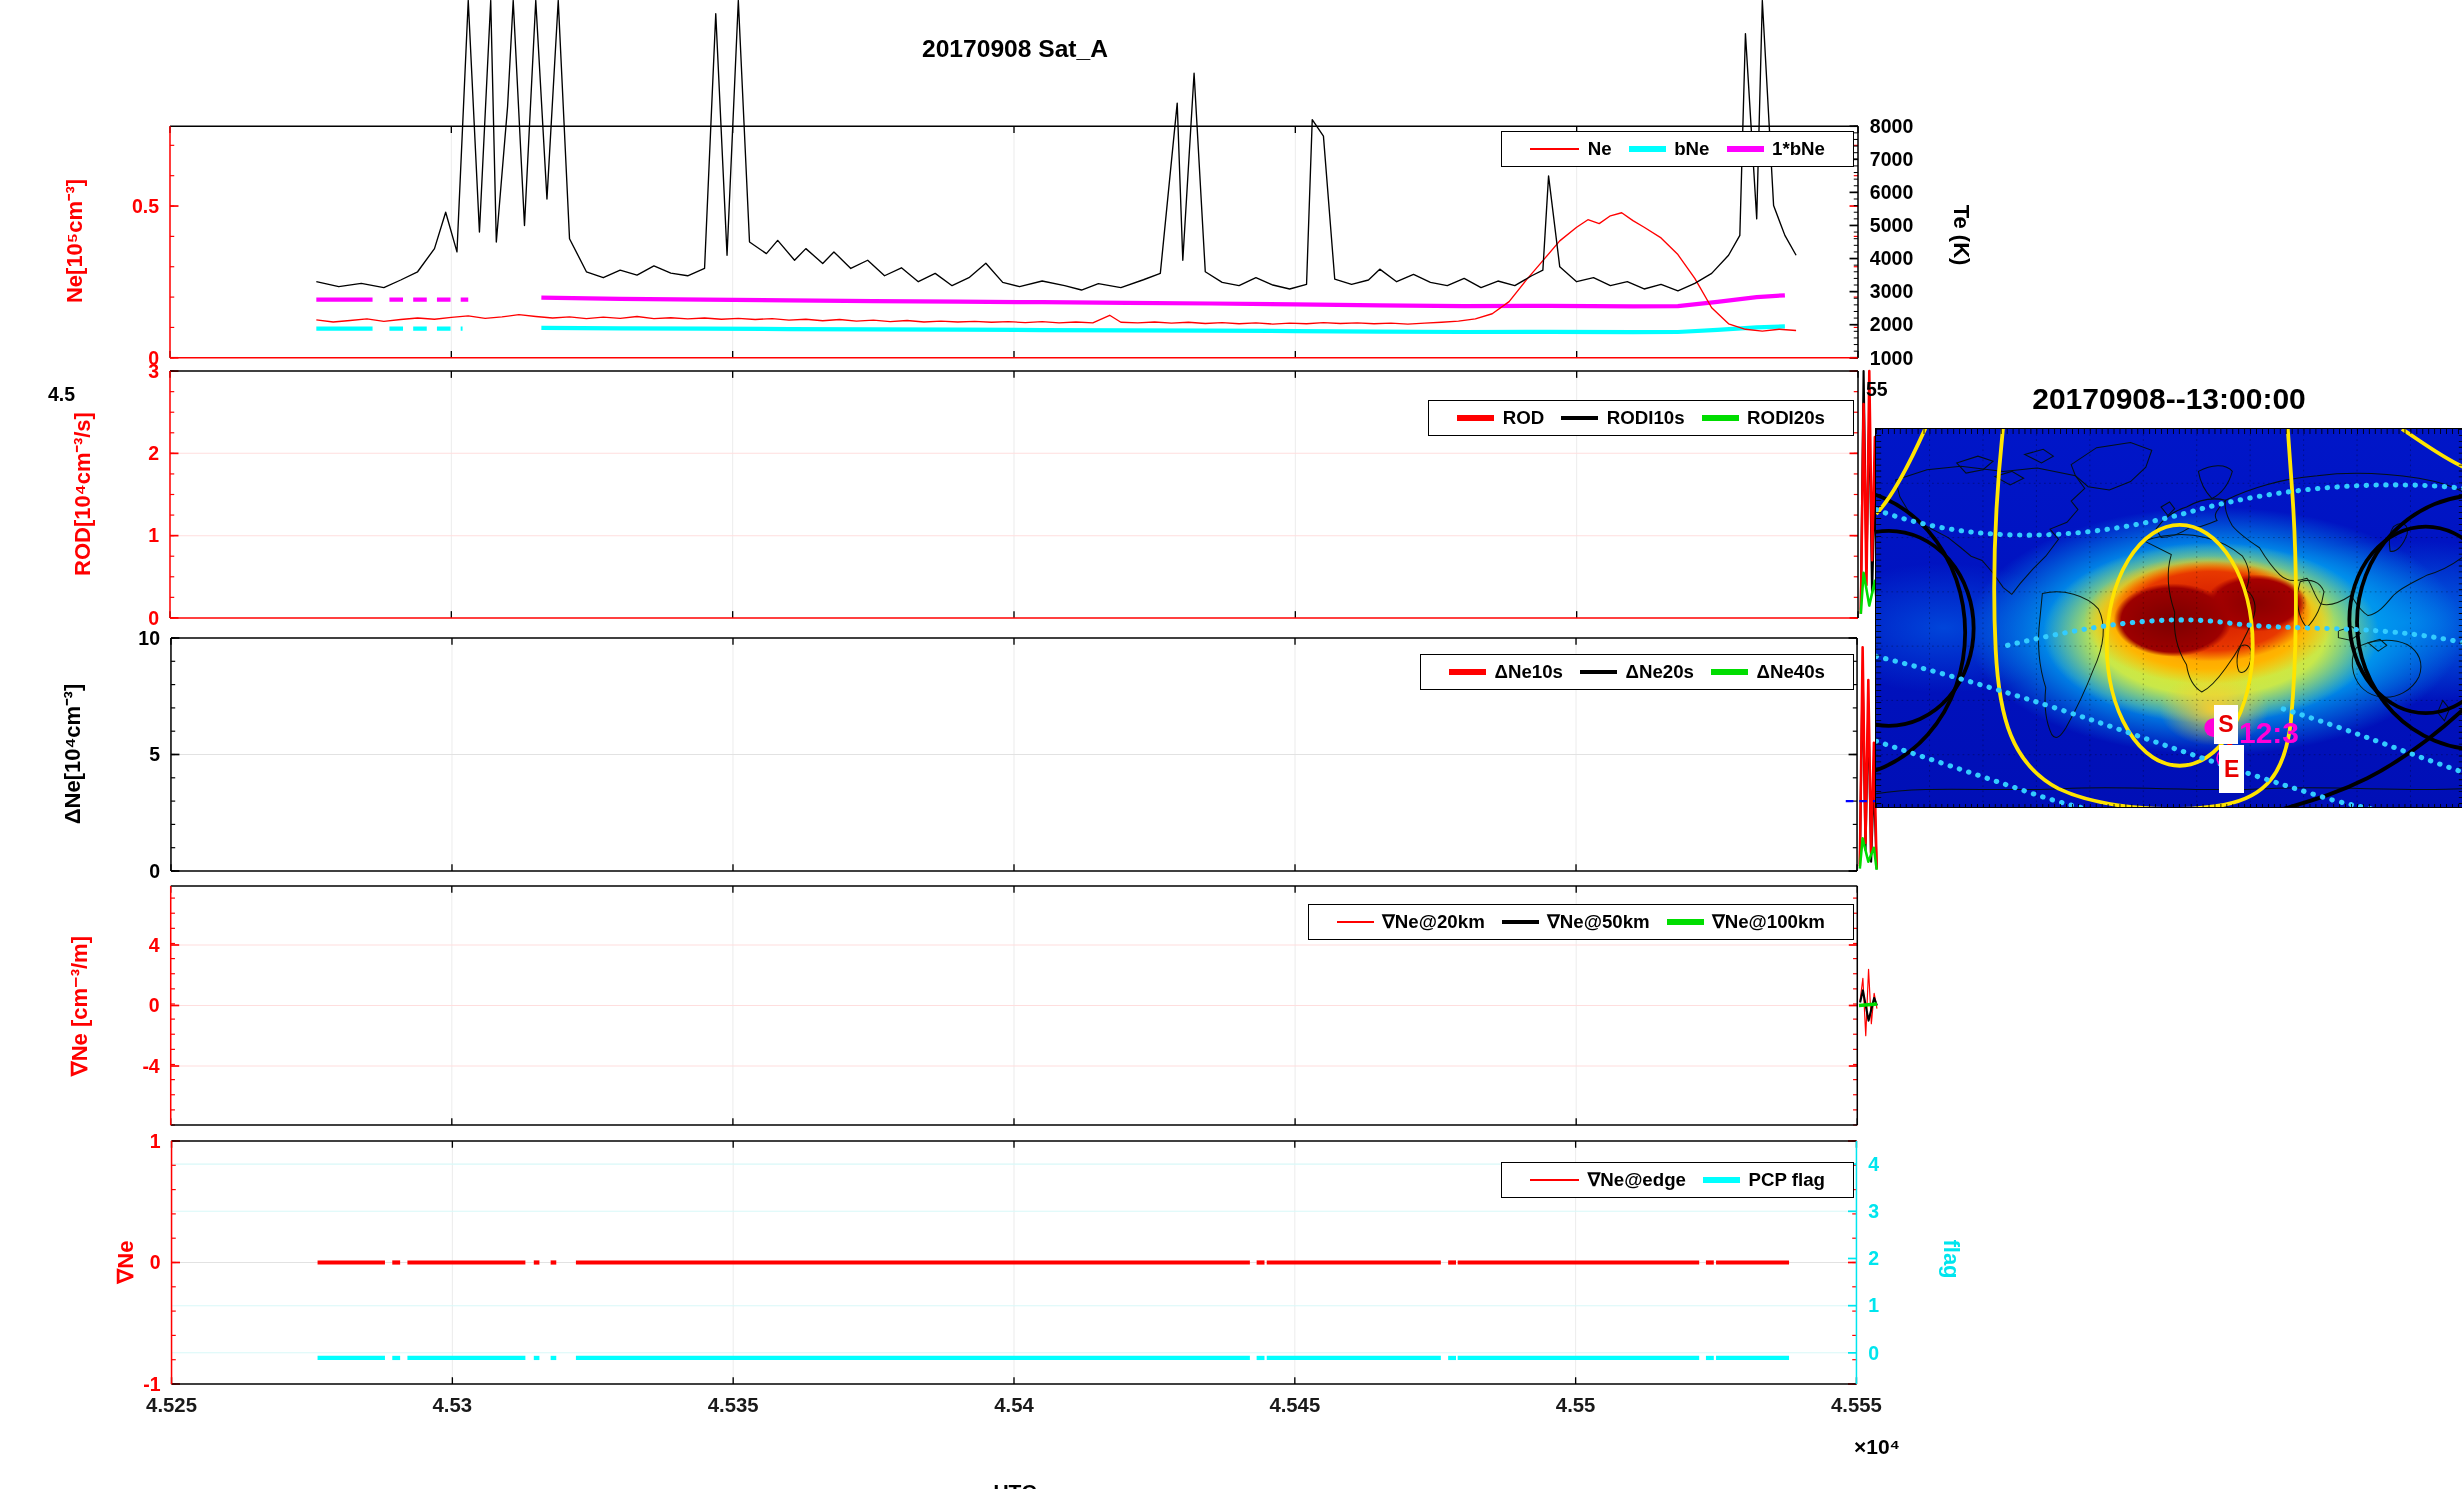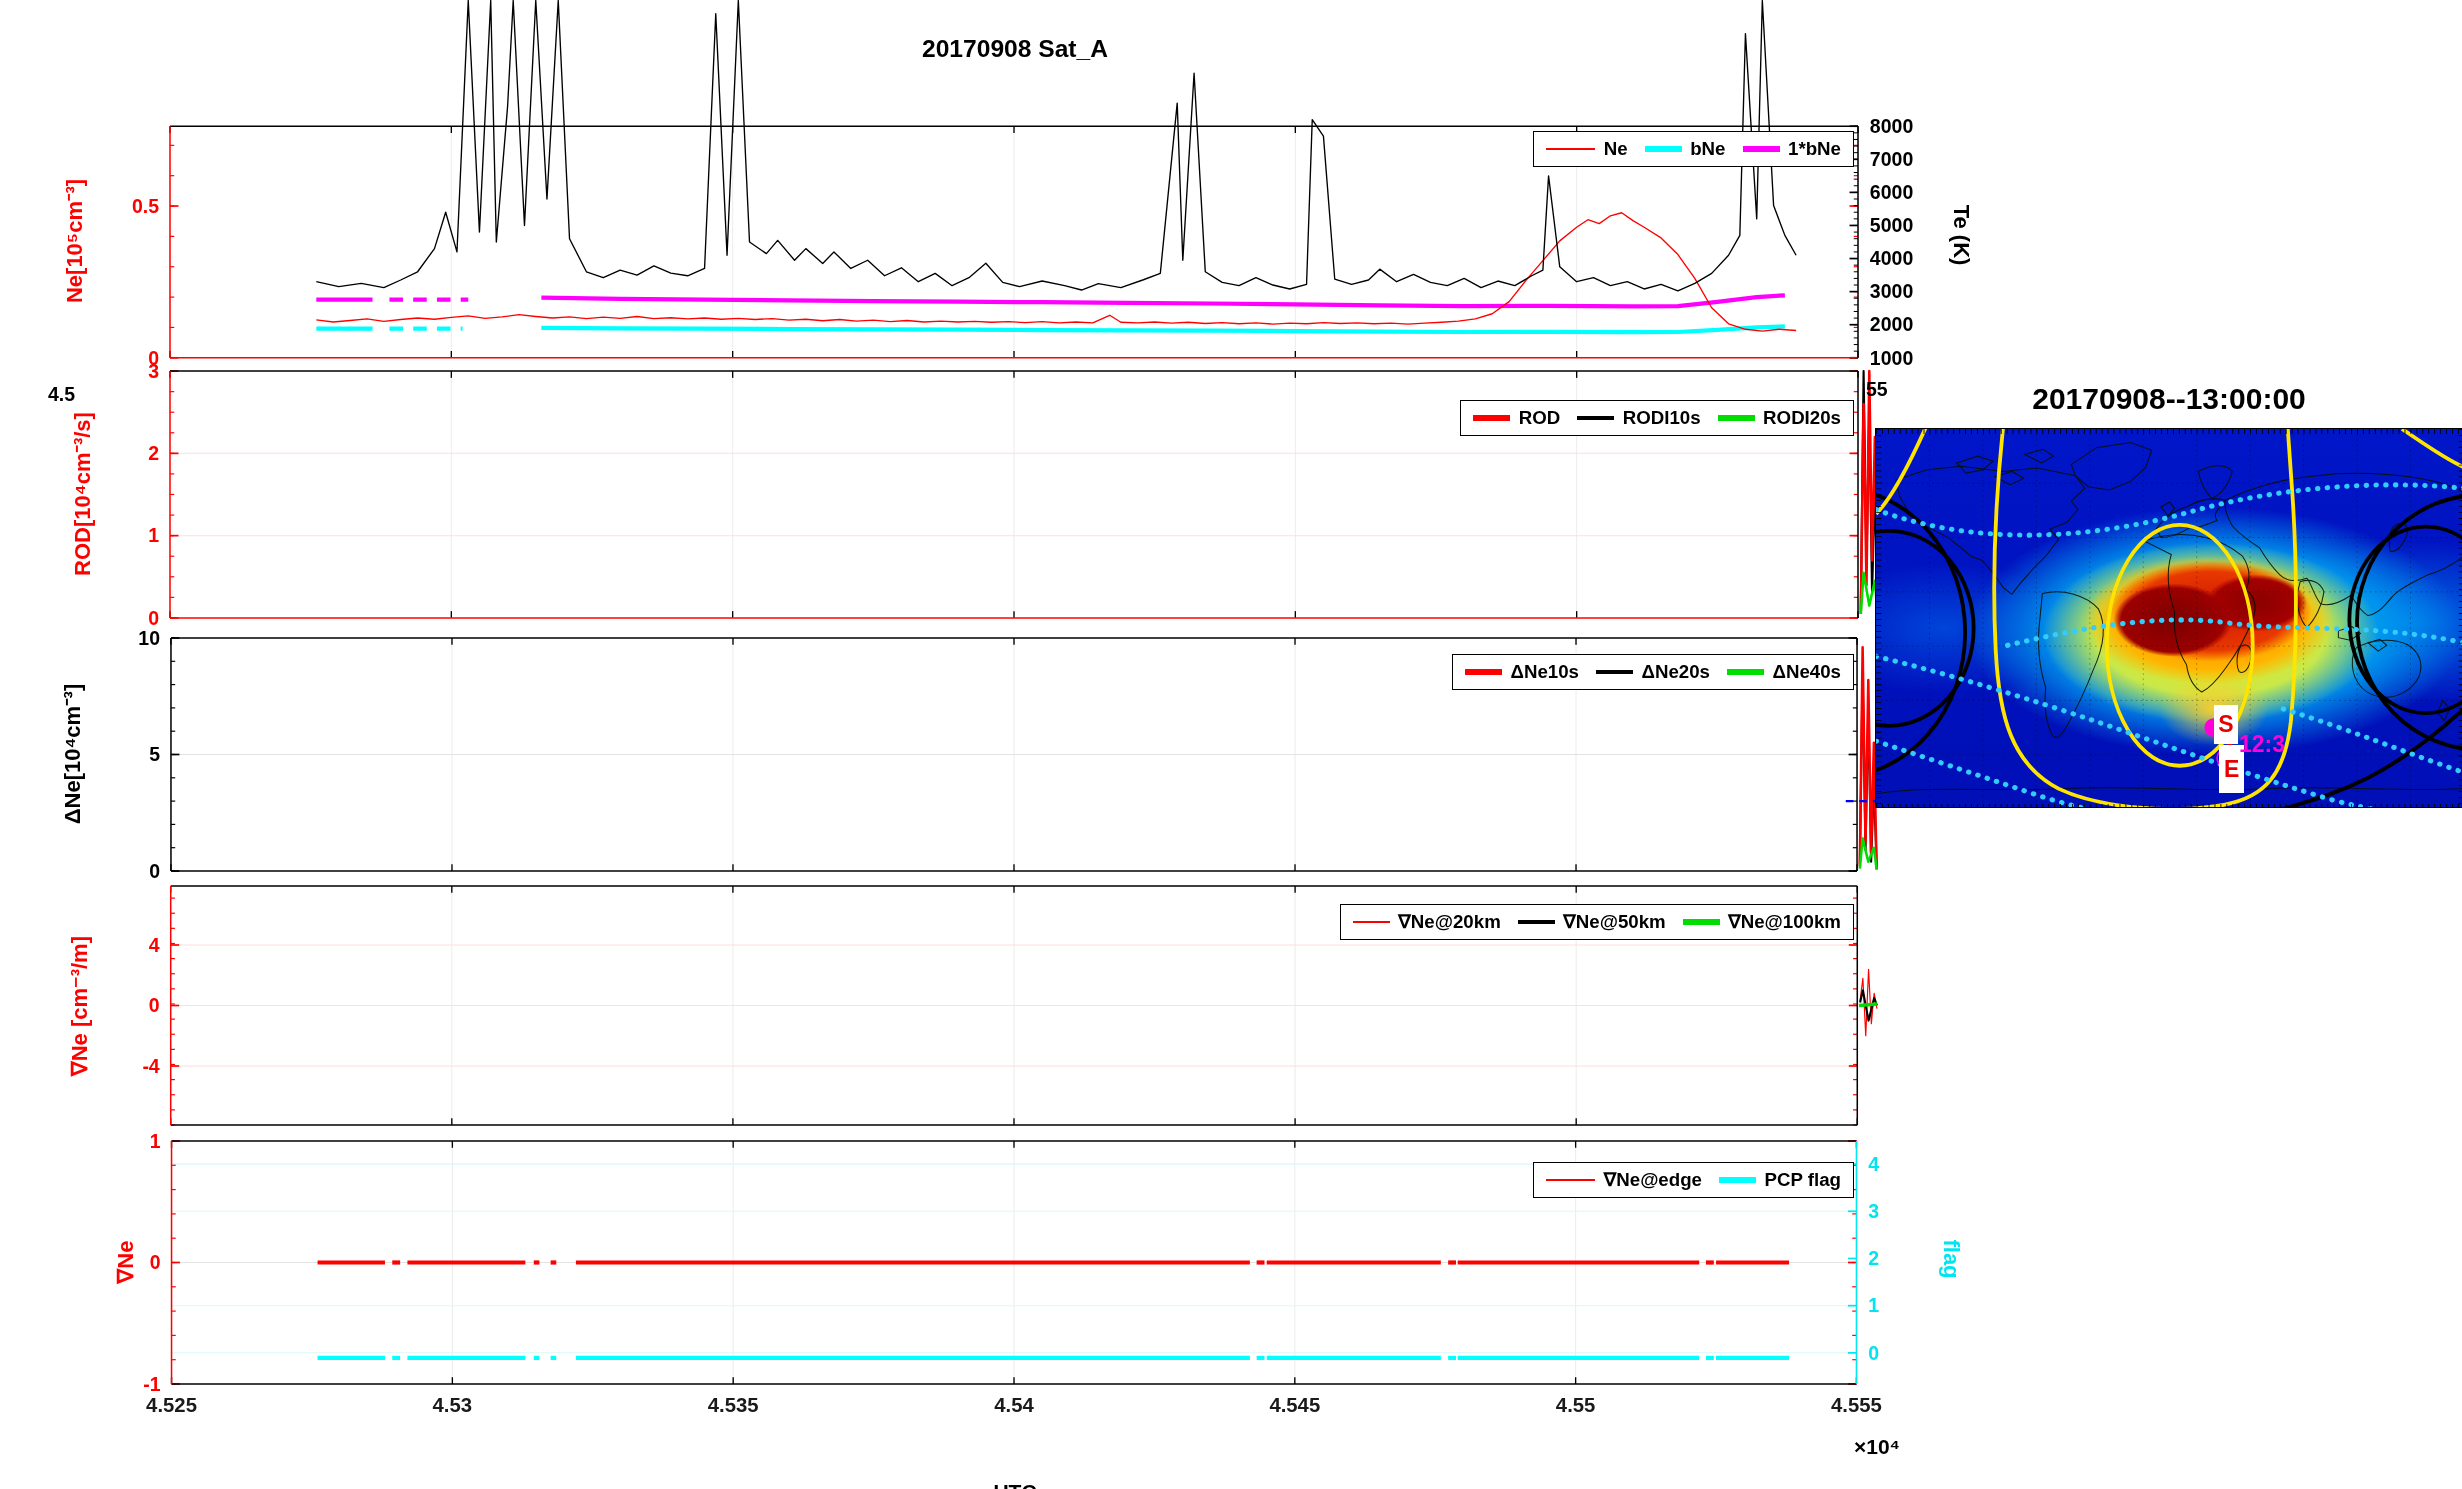--- a/index.html
+++ b/index.html
@@ -22,42 +22,42 @@
   #yl3{left:71px;top:754px;font-size:22px}
   #yl4{left:80px;top:1006px;color:#ff0000;font-size:22px}
   #yl5{left:126px;top:1262px;color:#ff0000;font-size:22px}
   #yr1{left:1961px;top:235px;font-size:22px}
   #yr5{left:1951px;top:1259px;color:#00e5ee;font-size:22px}
   #xlab{left:1015px;top:1492px;transform:translate(-50%,-50%);font-size:21px}
   #xmult{left:1854px;top:1435px;font-size:21px}
   #stray-left{left:48px;top:383px;font-size:19.5px}
   #stray-right{left:1866px;top:378px;font-size:19.5px}
   .legend{position:absolute;right:608px;display:flex;align-items:center;gap:17px;
-          background:#fff;border:1.2px solid #000;padding:6px 12px;font-size:18.7px;z-index:5}
+          background:#fff;border:1.2px solid #000;padding:6px 28px;font-size:18.7px;z-index:5}
   #lg1{top:131px}#lg2{top:400px}#lg3{top:654px}#lg4{top:904px}#lg5{top:1162px}
   .li{display:flex;align-items:center;gap:8.5px}
   .sw{display:inline-block}
   #map{position:absolute;left:1875px;top:428px;width:588px;height:380px;overflow:hidden;
        border:1.7px solid #000;box-sizing:border-box;
        background:
         radial-gradient(ellipse 76px 47px at 297px 191px,#7b0000 0%,#9d0000 68%,rgba(157,0,0,0) 78%),
         radial-gradient(ellipse 68px 38px at 380px 174px,#8a0000 0%,#a50000 62%,rgba(165,0,0,0) 75%),
         radial-gradient(ellipse 136px 68px at 335px 182px,#cf1500 0%,#e83800 58%,rgba(232,56,0,0) 74%),
         radial-gradient(ellipse 174px 89px at 333px 191px,#ff7a00 0%,#ffb400 55%,rgba(255,180,0,0) 72%),
         radial-gradient(ellipse 76px 51px at 338px 280px,rgba(255,205,40,.95) 0%,rgba(255,160,0,0) 72%),
         radial-gradient(ellipse 221px 119px at 335px 204px,#ffe400 0%,#c8e84a 52%,rgba(120,220,160,0) 76%),
         radial-gradient(ellipse 288px 144px at 339px 202px,rgba(0,212,232,.95) 0%,rgba(0,160,240,.85) 58%,rgba(0,100,240,0) 86%),
         radial-gradient(ellipse 254px 102px at 530px 193px,rgba(0,140,244,.75) 0%,rgba(0,80,220,0) 80%),
         radial-gradient(ellipse 170px 81px at 68px 199px,rgba(0,96,232,.65) 0%,rgba(0,60,200,0) 80%),
         linear-gradient(#0016c8,#000fb6)}
   #map svg{position:absolute;left:0;top:0}
   .map-txt{position:absolute;font-size:23px;color:#e80000;background:#fff;text-align:center;z-index:4}
   #m-s{left:338px;top:276px;width:24px;height:39px;line-height:39px}
   #m-e{left:343px;top:316px;width:25.4px;height:48px;line-height:48px}
-  #m-time{position:absolute;left:363px;top:302px;font-size:23px;color:#ff00d8;background:none;z-index:4}
+  #m-time{position:absolute;left:363px;top:287px;font-size:30px;color:#ff00d8;background:none;z-index:4}
   text{font-family:"Liberation Sans",sans-serif;font-weight:bold}
 </style>
 </head>
 <body>
 
 <div class="panel" id="p1"><svg width="1688" height="232" viewBox="0 0 1990 273">
       <line x1="331.66666666666663" y1="0" x2="331.66666666666663" y2="273" stroke="#ececec" stroke-width="1.2"></line>
       <line x1="663.3333333333333" y1="0" x2="663.3333333333333" y2="273" stroke="#ececec" stroke-width="1.2"></line>
       <line x1="995" y1="0" x2="995" y2="273" stroke="#ececec" stroke-width="1.2"></line>
       <line x1="1326.6666666666665" y1="0" x2="1326.6666666666665" y2="273" stroke="#ececec" stroke-width="1.2"></line>

